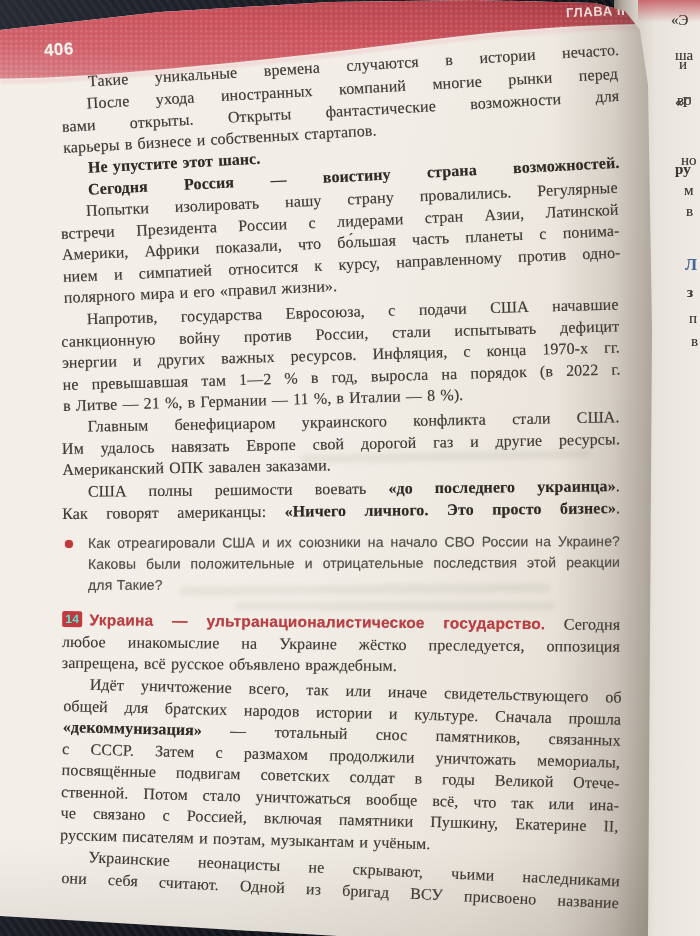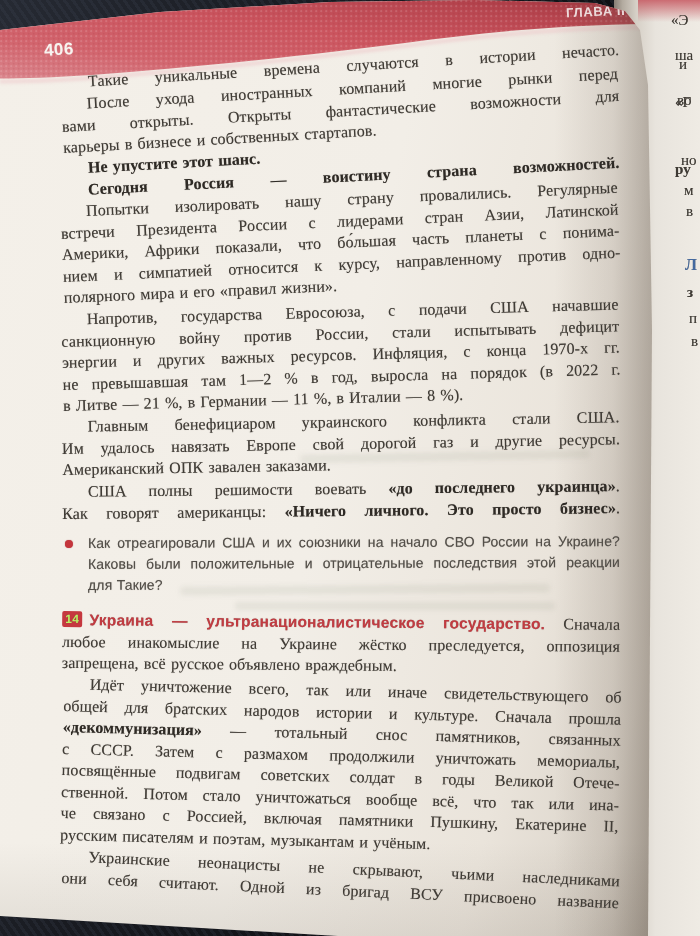--- a/index.html
+++ b/index.html
@@ -57,21 +57,21 @@
       letter-spacing:.1px;word-spacing:1px;white-space:normal;}
   .ln.jl{text-align-last:justify;}
   .ln.ind{text-indent:26px;}
   .ln b, .ln.lb{font-weight:700;color:#2e2a25;}
   .pblock.body-bold .ln{font-weight:700;color:#2e2a25;}
   .qblock{position:relative;margin:9px 0 13px 0;padding-left:26px;
     font-family:"Liberation Sans","DejaVu Sans",sans-serif;font-size:14px;color:#54504a;}
   .qblock .ln{line-height:21px;height:21px;word-spacing:.5px;}
   .qbullet{position:absolute;left:3px;top:7px;width:8px;height:8px;border-radius:50%;
     background:#c4353c;box-shadow:0 0 1px rgba(150,30,40,.7);}
-  .badge{display:inline-block;background:#c5383f;color:#bef264;
+  .badge{display:inline-block;background:#c5383f;color:#5eead4;
     font:700 12px/15px "Liberation Sans","DejaVu Sans",sans-serif;
     padding:1px 3px 0 3px;border-radius:2px;margin-right:7px;vertical-align:2px;letter-spacing:.5px;}
   .red-heading{font-family:"Liberation Sans","DejaVu Sans",sans-serif;font-weight:700;
     color:#c23b41;font-size:15.5px;letter-spacing:.2px;}
 </style>
 </head>
 <body>
 
 <div class="scene">
 
@@ -162,21 +162,21 @@
           <div class="ln jl ind"><span>США полны решимости воевать </span><b>«до последнего украинца»</b><span>.</span></div>
           <div class="ln jl"><span>Как говорят американцы: </span><b>«Ничего личного. Это просто бизнес»</b><span>.</span></div>
         </div>
         <div class="pblock question qblock" style="transform: rotate(-0.2deg);">
           <span class="qbullet"></span>
           <div class="ln jl"><span>Как отреагировали США и их союзники на начало СВО России на Украине?</span></div>
           <div class="ln jl"><span>Каковы были положительные и отрицательные последствия этой реакции</span></div>
           <div class="ln"><span>для Такие?</span></div>
         </div>
         <div class="pblock section" style="transform: rotate(0.5deg);">
-          <div class="ln jl"><span class="badge">14</span><span class="red-heading">Украина — ультранационалистическое государство.</span><span> Сначала</span></div>
+          <div class="ln jl"><span class="badge">14</span><span class="red-heading">Украина — ультранационалистическое государство.</span><span> Сегодня</span></div>
           <div class="ln jl"><span>любое инакомыслие на Украине жёстко преследуется, оппозиция</span></div>
           <div class="ln"><span>запрещена, всё русское объявлено враждебным.</span></div>
         </div>
         <div class="pblock body" style="transform: rotate(1.4deg);">
           <div class="ln jl ind"><span>Идёт уничтожение всего, так или иначе свидетельствующего об</span></div>
           <div class="ln jl"><span>общей для братских народов истории и культуре. Сначала прошла</span></div>
           <div class="ln jl"><b>«декоммунизация»</b><span> — тотальный снос памятников, связанных</span></div>
           <div class="ln jl"><span>с СССР. Затем с размахом продолжили уничтожать мемориалы,</span></div>
           <div class="ln jl"><span>посвящённые подвигам советских солдат в годы Великой Отече-</span></div>
           <div class="ln jl"><span>ственной. Потом стало уничтожаться вообще всё, что так или ина-</span></div>

